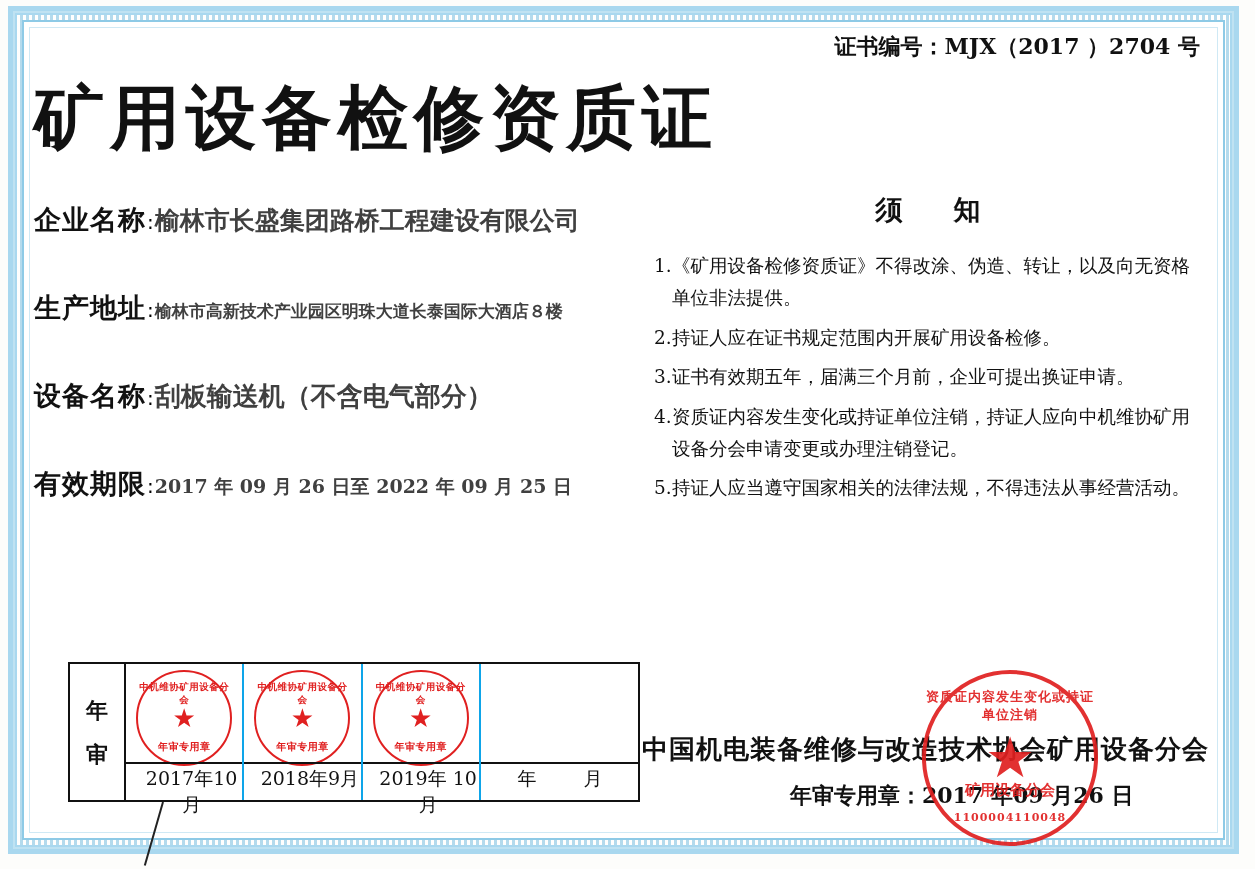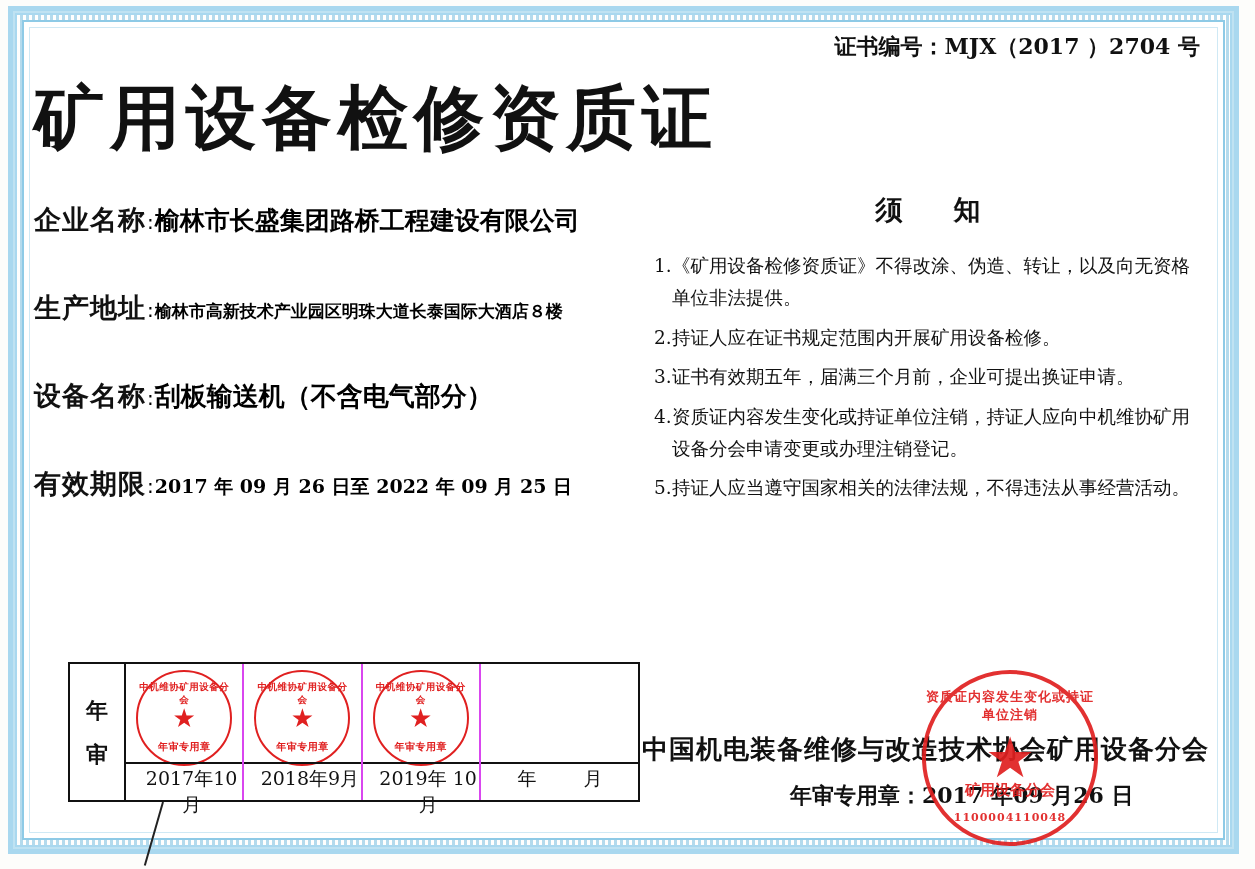--- a/index.html
+++ b/index.html
@@ -99,21 +99,21 @@
     color: #111;
     letter-spacing: 1px;
   }
   .field-colon {
     font-size: 20px;
     margin: 0 1px 0 1px;
   }
   .field-value {
     font-family: "DejaVu Serif", "Liberation Serif", serif;
     font-weight: bold;
-    color: #000000;
+    color: #404040;
   }
   .v-company { font-size: 25px; letter-spacing: 0px; }
   .v-address { font-size: 17px; letter-spacing: 0px; }
   .v-device  { font-size: 26px; letter-spacing: 0px; }
   .v-valid   { font-size: 19px; letter-spacing: 0px; }
 
   .field.company { margin-top: 10px; }
   .field.valid { margin-bottom: 18px; }
 
   
@@ -204,21 +204,21 @@
     align-items: center;
     justify-content: center;
     font-family: "DejaVu Serif", "Liberation Serif", serif;
     font-size: 22px;
     font-weight: bold;
     line-height: 2.0;
     color: #111;
   }
   .rt-cell {
     flex: 1 1 0;
-    border-right: 2px solid #d946ef;
+    border-right: 2px solid #0ea5e9;
     position: relative;
   }
   .rt-cell:last-child { border-right: none; padding-left: 41px; }
   .rt-cell .divider {
     position: absolute;
     left: 0; right: 0;
     top: 98px;
     border-top: 2px solid #111;
   }
   .rt-year {

